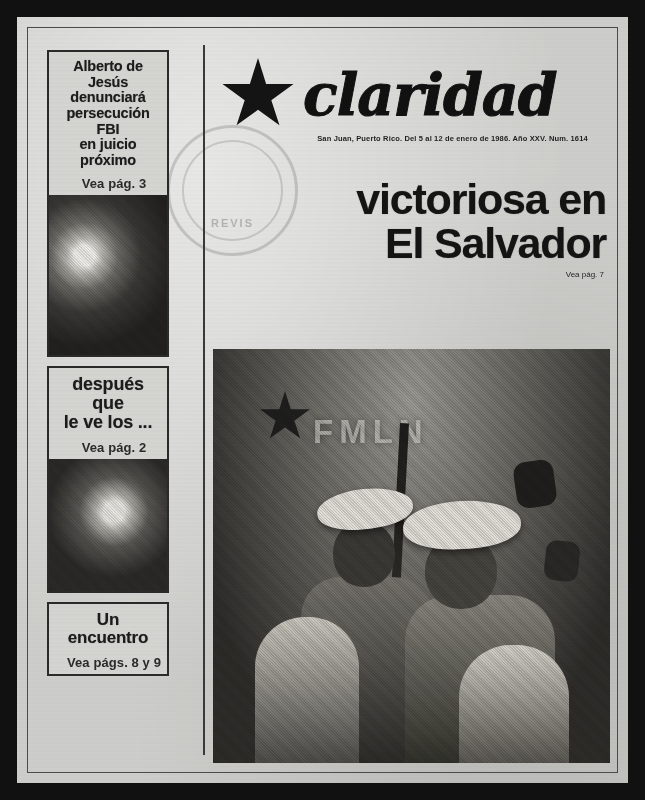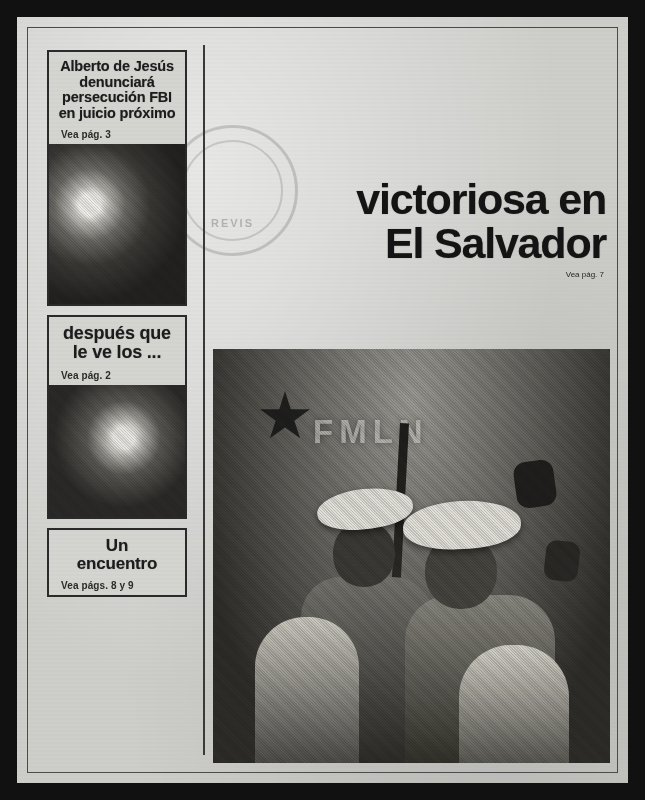--- a/index.html
+++ b/index.html
@@ -51,21 +51,21 @@
     right: 10px;
     bottom: 10px;
     border: 1px solid #4b4b4b;
   }
 
   
   .left-col {
     position: absolute;
     left: 30px;
     top: 33px;
-    width: 140px;
+    width: 122px;
   }
   .box {
     border: 2px solid #2a2a2a;
     background: #d6d6d2;
     margin-bottom: 9px;
     position: relative;
     overflow: hidden;
   }
   .teaser-head {
     padding: 7px 6px 5px 6px;
@@ -77,23 +77,24 @@
     color: #1c1c1c;
     letter-spacing: -0.2px;
     line-height: 1.08;
     text-shadow: 0 0 1px rgba(0,0,0,.35);
   }
   .t1 .ln { font-size: 14.5px; }
   .t2 .ln { font-size: 18px; }
   .t3 .ln { font-size: 17px; text-align: center; }
   .vea {
     display: block;
-    font-size: 10px;
+    font-size: 13px;
     font-weight: bold;
     color: #2b2b2b;
+    text-align: center;
     padding: 2px 0 4px 12px;
     letter-spacing: .1px;
   }
 
   
   .photo {
     position: relative;
     background: #8e8e8a;
     overflow: hidden;
   }
@@ -291,20 +292,25 @@
   }
 </style>
 </head>
 <body>
 
 <div class="scan">
   <div class="paper">
     <div class="inner-rule"></div>
     <div class="vrule"></div>
 
+    <div class="masthead">
+      <div class="star"></div>
+      <div class="logo">claridad</div>
+      <div class="logo-line">San Juan, Puerto Rico. Del 5 al 12 de enero de 1986. Año XXV. Num. 1614</div>
+    </div>
 
     <div class="stamp">
       <div class="inner"></div>
       <div class="txt">REVIS</div>
     </div>
 
     <div class="headline">
       <span class="hl">victoriosa en</span>
       <span class="hl">El Salvador</span>
       <span class="vea-main">Vea pág. 7</span>

